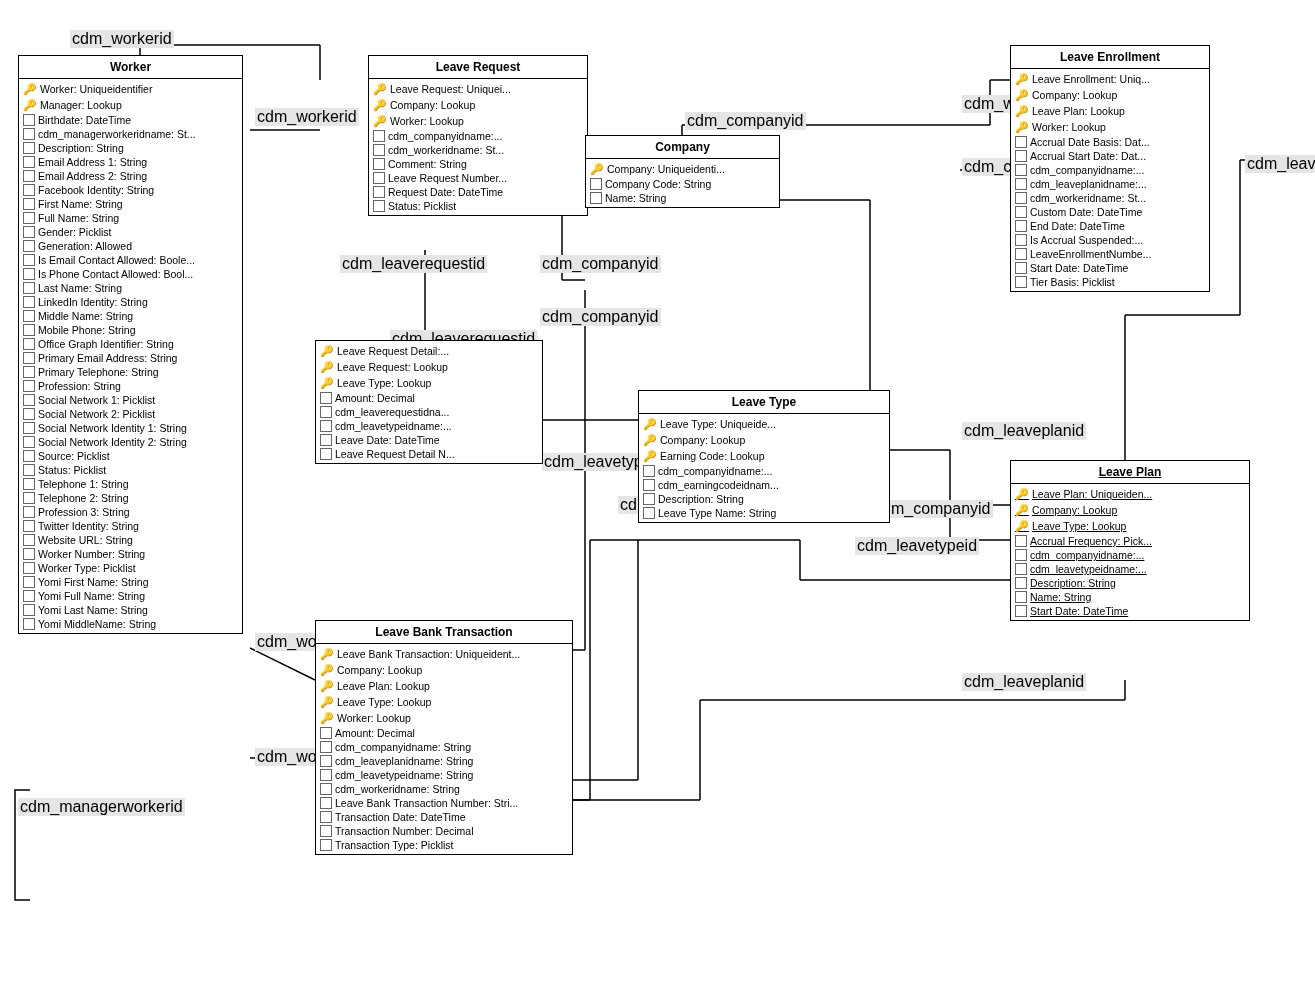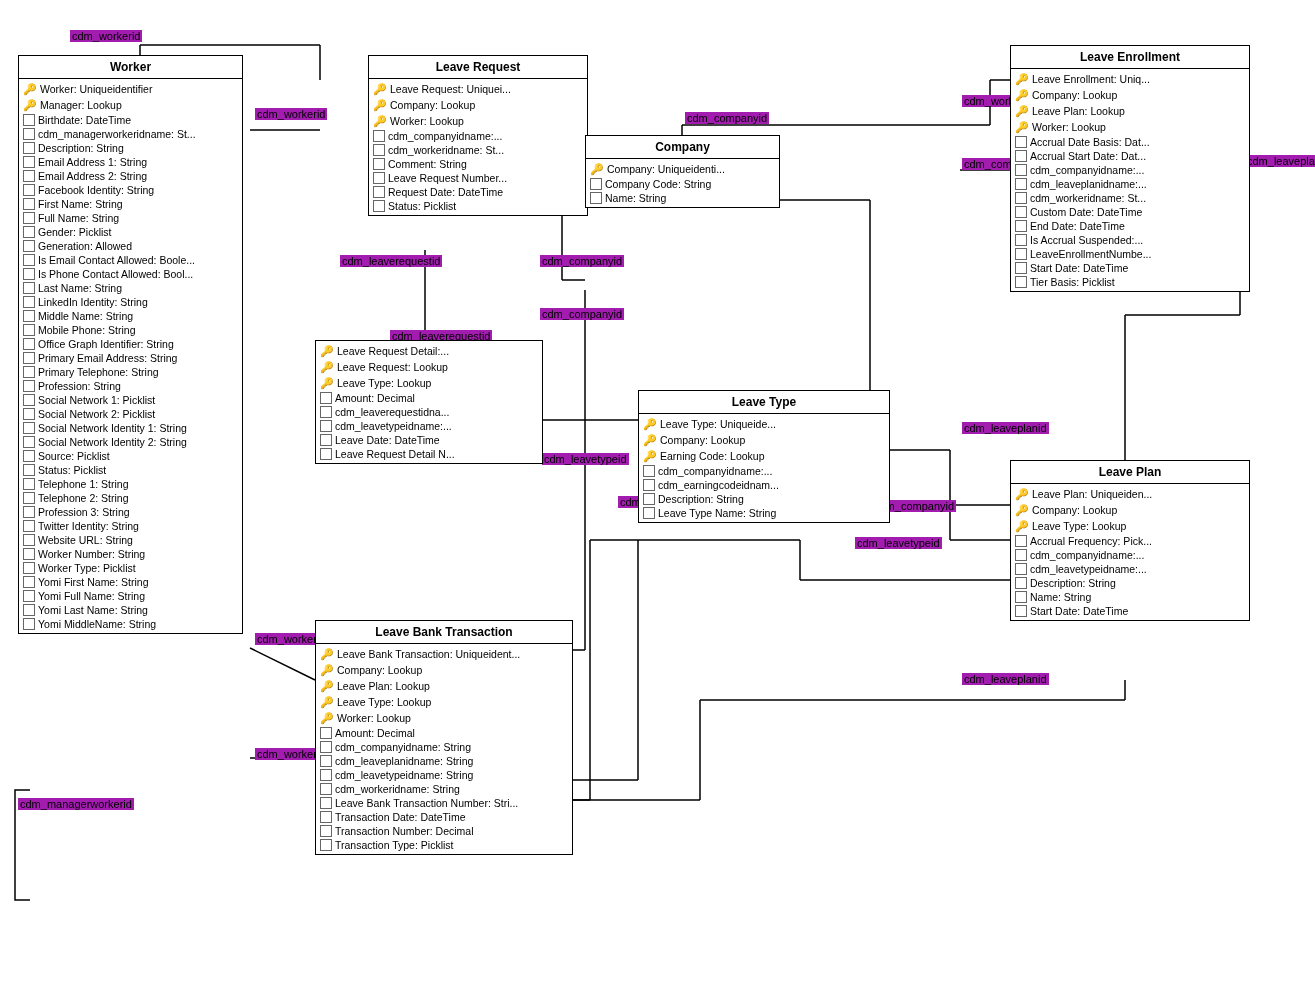--- a/index.html
+++ b/index.html
@@ -63,23 +63,23 @@
       width: 12px;
       height: 12px;
       border: 1px solid #666;
       background: #fff;
       display: inline-block;
       flex-shrink: 0;
       margin-right: 3px;
     }
     .connector-label {
       position: absolute;
-      font-size: 11px;
+      font-size: 16px;
       color: #000;
-      background: #a21caf;
+      background: #e5e5e5;
       padding: 0 2px;
     }
     svg.connectors {
       position: absolute;
       top: 0; left: 0;
       width: 1315px;
       height: 988px;
       pointer-events: none;
     }
     svg.connectors line, svg.connectors path, svg.connectors polyline {
@@ -532,21 +532,21 @@
           <span class="icon-field"></span>
           <span>Transaction Number: Decimal</span>
         </div>
       <div class="field-row">
           <span class="icon-field"></span>
           <span>Transaction Type: Picklist</span>
         </div>
     </div>
   </div>
 
-  <div class="entity-box" style="left:1010px; top:45px; width:240px;">
+  <div class="entity-box" style="left:1010px; top:45px; width:200px;">
     <div class="entity-title">Leave Enrollment</div>
     <div class="entity-fields">
       <div class="field-row">
           <span class="field-icon icon-key-gold">🔑</span>
           <span>Leave Enrollment: Uniq...</span>
         </div>
       <div class="field-row">
           <span class="field-icon icon-key-gray">🔑</span>
           <span>Company: Lookup</span>
         </div>
@@ -598,21 +598,21 @@
           <span class="icon-field"></span>
           <span>Start Date: DateTime</span>
         </div>
       <div class="field-row">
           <span class="icon-field"></span>
           <span>Tier Basis: Picklist</span>
         </div>
     </div>
   </div>
 
-  <div class="entity-box" style="left:1010px; top:460px; width:240px;">
+  <div class="entity-box" style="left:1010px; top:460px; width:240px;text-decoration:underline;">
     <div class="entity-title">Leave Plan</div>
     <div class="entity-fields">
       <div class="field-row">
           <span class="field-icon icon-key-gold">🔑</span>
           <span>Leave Plan: Uniqueiden...</span>
         </div>
       <div class="field-row">
           <span class="field-icon icon-key-gray">🔑</span>
           <span>Company: Lookup</span>
         </div>

